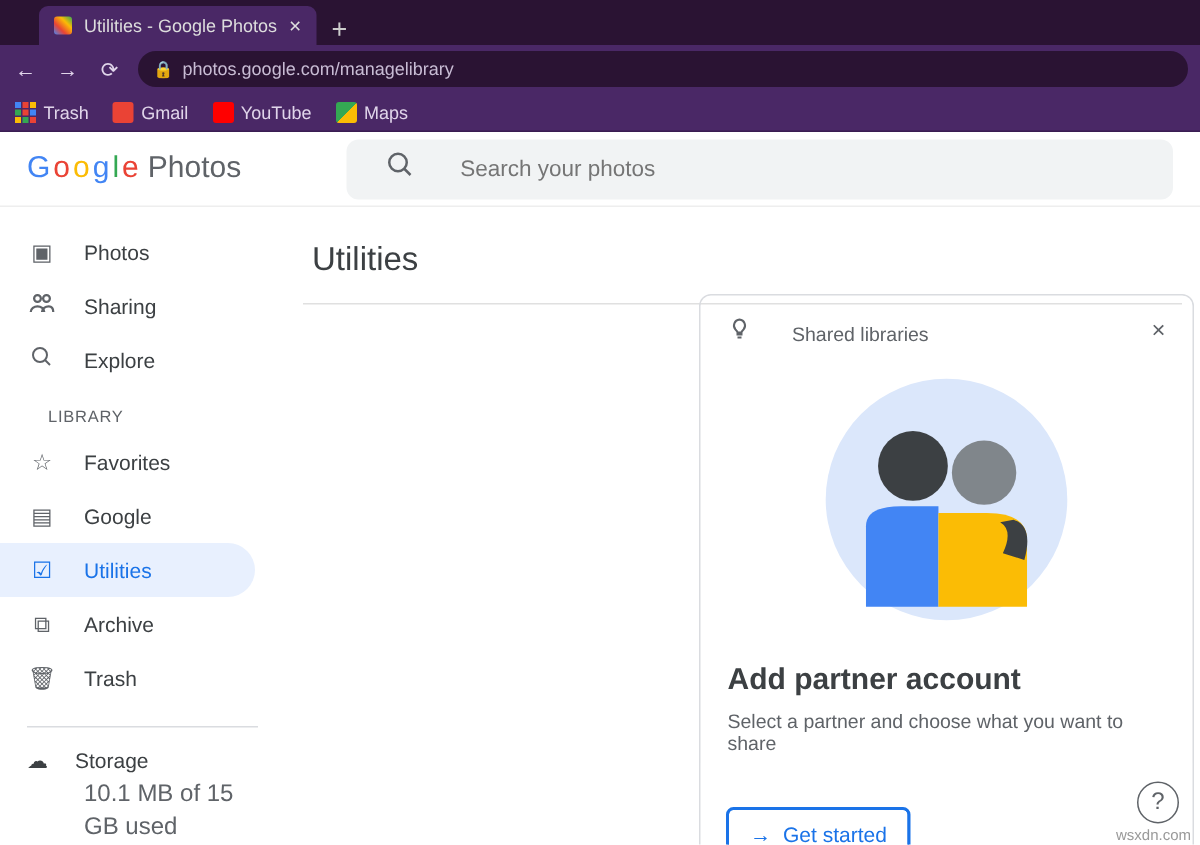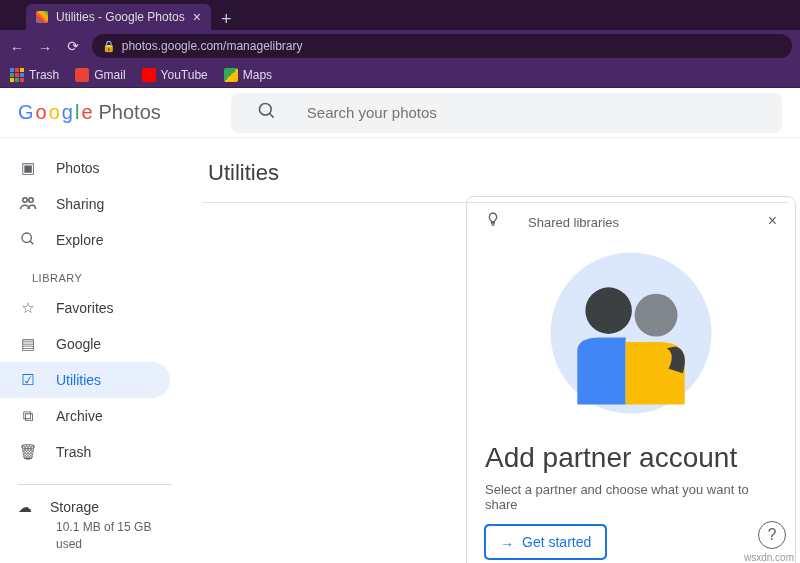--- a/index.html
+++ b/index.html
@@ -36,32 +36,32 @@
   
   .app-body { display: flex; height: calc(100% - 88px - 50px); }
   .sidebar { width: 190px; padding: 12px 0 0 0; font-size: 14px; color:#3c4043; }
   .nav-item { height: 36px; display: flex; align-items: center; padding: 0 18px; gap: 18px; border-radius: 0 18px 18px 0; cursor: pointer; margin-right: 20px; }
   .nav-item.active { background: #e8f0fe; color: #1a73e8; }
   .nav-item .ico { width: 20px; text-align: center; color:#5f6368; font-size: 15px; }
   .nav-item.active .ico { color:#1a73e8; }
   .section-label { font-size: 11px; letter-spacing: .5px; color:#5f6368; padding: 14px 32px 6px; }
   .divider { height:1px; background:#dadce0; margin: 14px 18px; }
   .storage { display:flex; align-items:center; gap:18px; padding:0 18px; color:#3c4043; font-size:14px; }
-  .storage-sub { font-size:12px; color:#5f6368; padding: 4px 18px 0 56px; line-height:1.4; }
+  .storage-sub { font-size:16px; color:#5f6368; padding: 4px 18px 0 56px; line-height:1.4; }
 
   .main { flex: 1; padding: 16px 12px; position: relative; }
   .page-title { font-size: 22px; color:#3c4043; padding: 6px 0 16px 6px; }
   .title-rule { height:1px; background:#e0e0e0; margin-bottom: 20px; }
 
   .card { position:absolute; right: 4px; top: 58px; width: 330px; border:1px solid #dadce0; border-radius:8px; padding: 14px 18px 18px; }
   .card-head { display:flex; align-items:flex-end; gap:27px; color:#5f6368; font-size:13px; }
   .card-head .close { margin-left:auto; cursor:pointer; font-size:16px; }
   .illus { display:flex; justify-content:center; padding: 18px 0 24px; }
-  .card h2 { font-size: 28px; font-weight: 400; color:#3c4043; margin-bottom: 8px; }
-  .card p { font-size: 13px; color:#5f6368; margin-bottom: 13px; }
+  .card h2 { font-size: 20px; font-weight: 700; color:#3c4043; margin-bottom: 8px; }
+  .card p { font-size: 13px; color:#5f6368; margin-bottom: 36px; }
   .get-started { border:1px solid #1a73e8; color:#1a73e8; background:#fff; border-radius:4px; padding: 8px 14px; font-size:14px; display:inline-flex; align-items:center; gap:8px; cursor:pointer; outline:2px solid #1a73e8; outline-offset:-1px; }
 
   .help-fab { position:absolute; right:14px; bottom:14px; width:28px; height:28px; border:1px solid #5f6368; border-radius:50%; display:flex; align-items:center; justify-content:center; color:#5f6368; font-size:16px; cursor:pointer; }
   .watermark { position:absolute; right:6px; bottom:0; font-size:10px; color:#999; }
 </style>
 </head>
 <body>
 
 <div class="chrome">
   <div class="tabbar">

